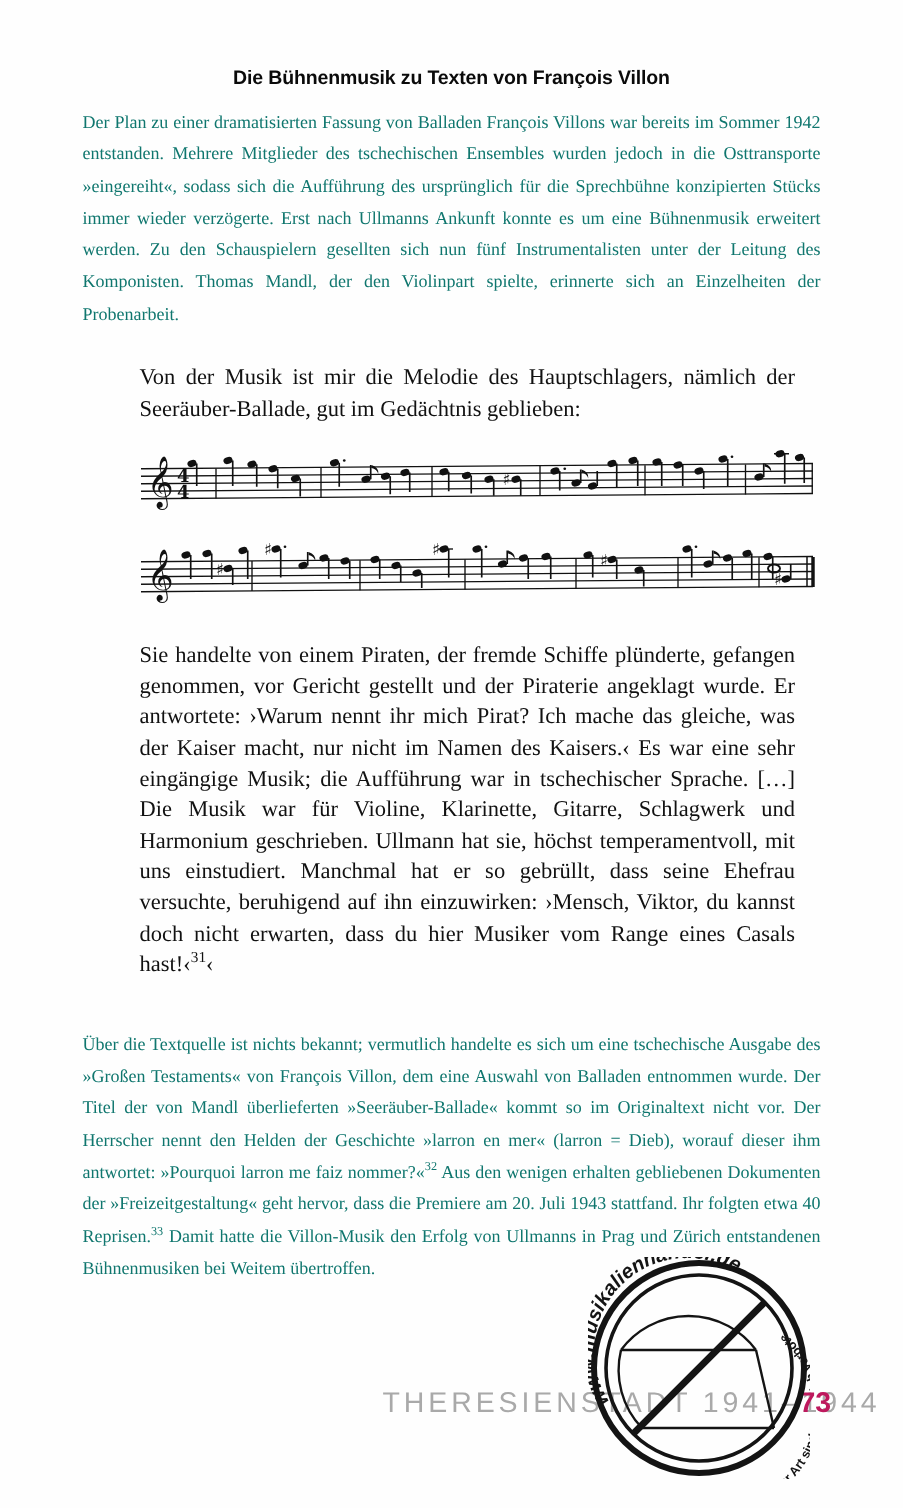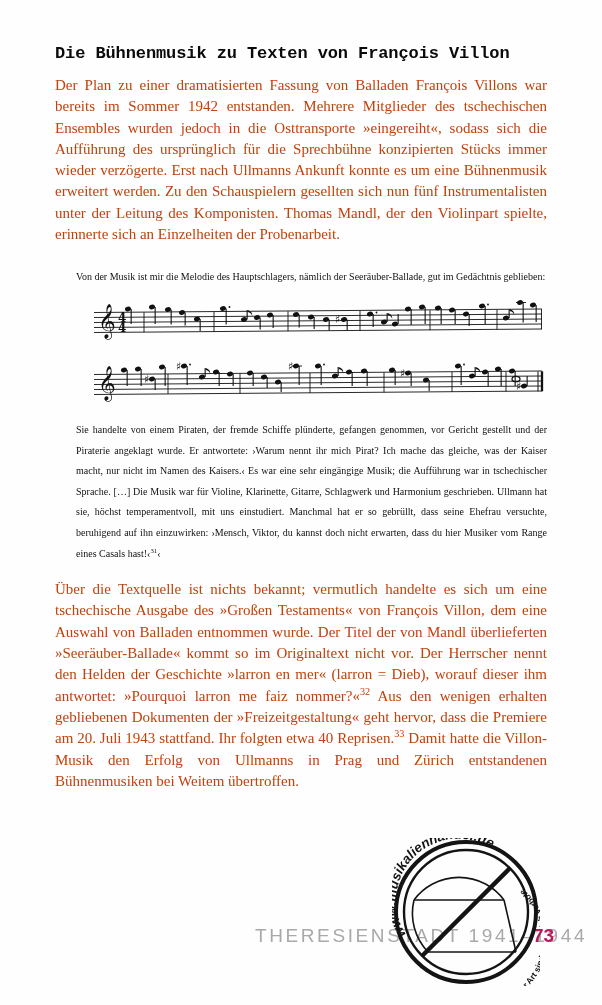--- a/index.html
+++ b/index.html
@@ -25,46 +25,47 @@
   }
 
   .content {
     position: absolute;
     left: 55px;
     top: 44px;
     width: 492px;
   }
 
   h1.section-title {
-    font-size: 17px;
+    font-size: 13px;
     font-weight: bold;
+    text-align: center;
     margin: 0 0 12px 0;
     letter-spacing: -0.1px;
-    font-family: Liberation Mono, monospace;
+    font-family: Liberation Sans, sans-serif;
     color: #0a0a0a;
   }
 
   p.body-par {
     margin: 0;
-    font-size: 15px;
+    font-size: 12px;
     line-height: 21.3px;
     text-align: justify;
     text-justify: inter-word;
     hyphens: manual;
-    color: #c2410c;
+    color: #0f766e;
   }
 
   .quote-block {
     margin: 22px 0 0 0;
     padding-left: 21px;
     width: 471px;
   }
   .quote-block p {
-    margin: 0;
-    font-size: 10px;
+    margin: 17px;
+    font-size: 15px;
     line-height: 20.6px;
     text-align: justify;
     color: #111;
   }
 
   .music-wrap {
     margin: 12px 0 10px 0;
     padding-left: 16px;
   }
   svg.score { display: block; }

